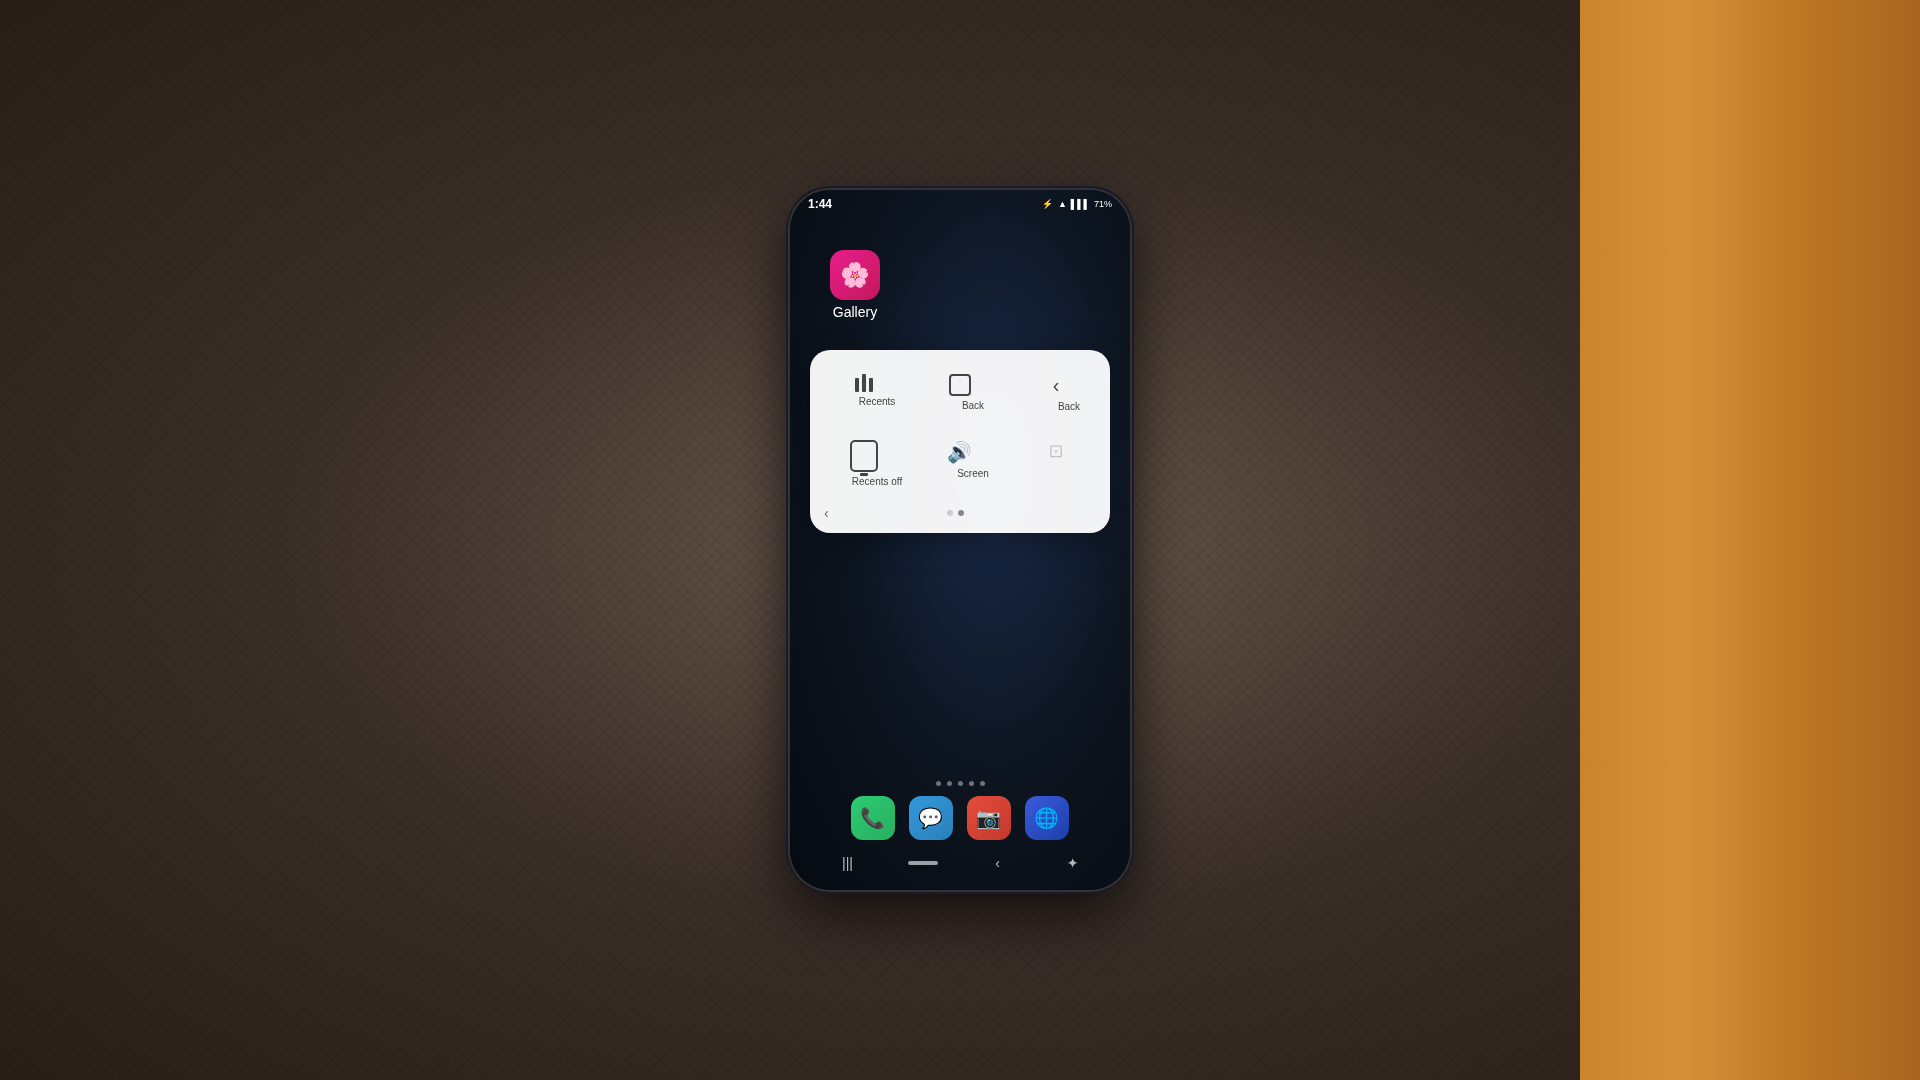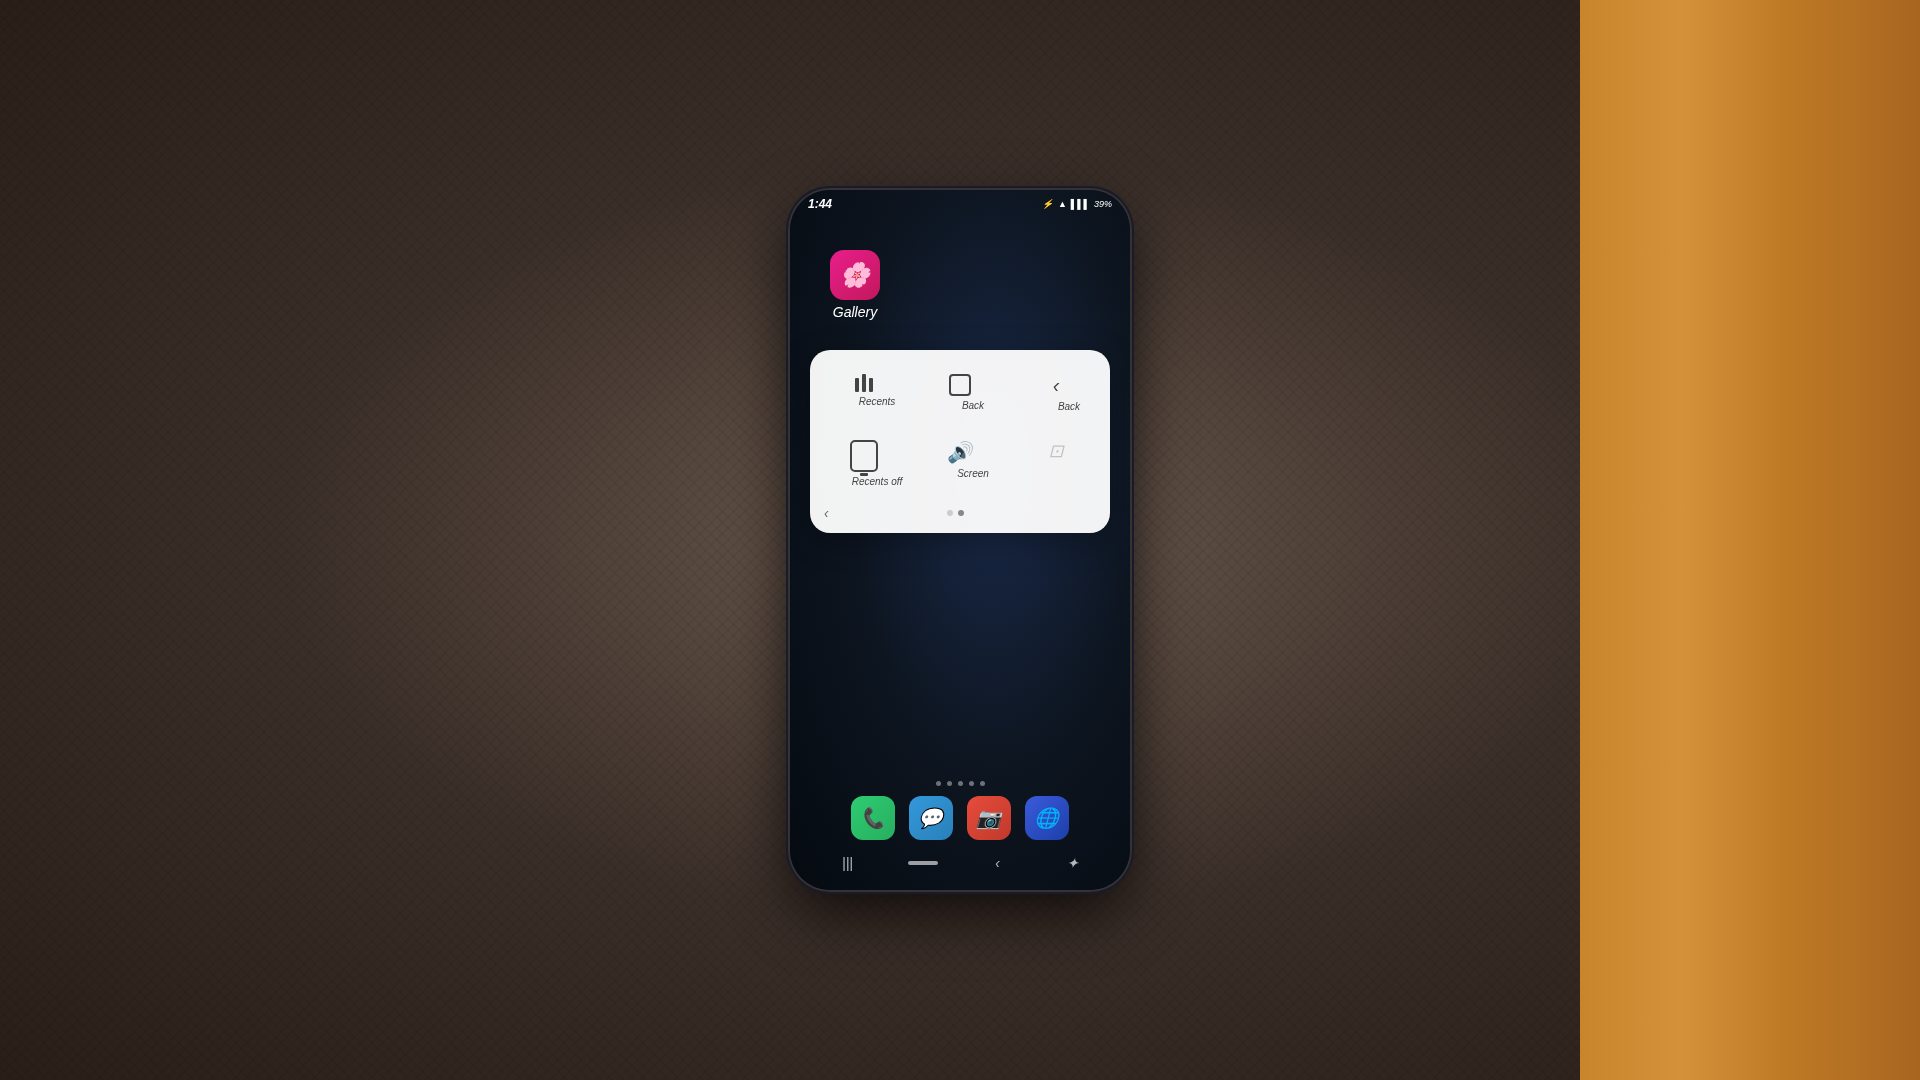--- a/index.html
+++ b/index.html
@@ -70,21 +70,20 @@
     }
 
     
     .phone-screen {
       width: 100%;
       height: 100%;
       background: radial-gradient(ellipse at 60% 40%, #1a2a4a 0%, #0d1520 50%, #050a10 100%);
       border-radius: 38px;
       position: relative;
       overflow: hidden;
-      font-style: italic;
     }
 
     
     .status-bar {
       position: absolute;
       top: 0;
       left: 0;
       right: 0;
       height: 28px;
       display: flex;
@@ -361,21 +360,21 @@
   <div class="phone-wrapper">
     <div class="phone">
       <div class="phone-screen">
 
         <div class="status-bar">
           <span class="status-time">1:44</span>
           <div class="status-icons">
             <span class="status-icon">⚡</span>
             <span class="status-icon">▲</span>
             <span class="status-icon">▌▌▌</span>
-            <span class="battery-text">39%</span>
+            <span class="battery-text">71%</span>
           </div>
         </div>
 
         <div class="gallery-app">
           <div class="gallery-icon">
             <span>🌸</span>
           </div>
           <span class="gallery-label">Gallery</span>
         </div>
 

